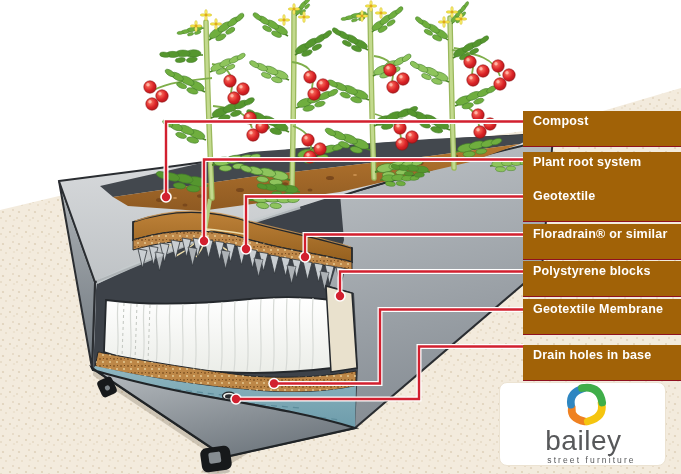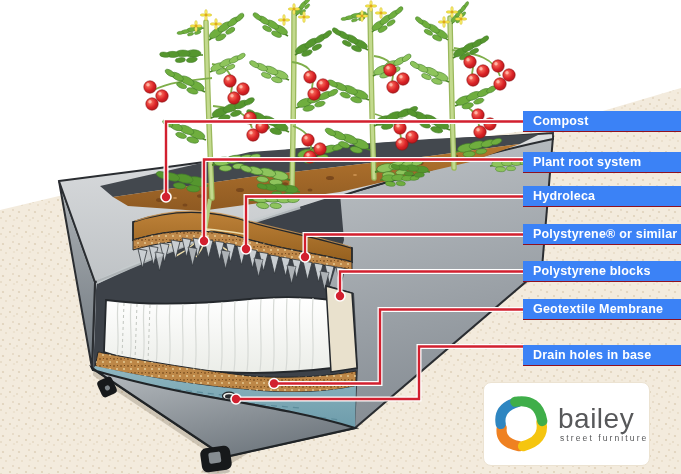--- a/index.html
+++ b/index.html
@@ -1,25 +1,25 @@
 <!DOCTYPE html>
 <html><head>
 <meta charset="utf-8">
 <style>
   html,body{margin:0;padding:0;background:#ffffff;}
   .stage{position:relative;width:681px;height:474px;overflow:hidden;background:#ffffff;
          font-family:"Liberation Sans",sans-serif;}
   .stage svg.scene{position:absolute;left:0;top:0;}
-  .lbl{position:absolute;left:523px;right:0;height:21px;background:#3b82f6;
+  .lbl{position:absolute;left:523px;right:0;height:36px;background:#a16207;
        color:#ffffff;font-weight:bold;font-size:12.5px;line-height:21px;
        padding-left:10px;box-sizing:border-box;letter-spacing:.2px;
        border-bottom:1px solid #8f1120;}
-  .logo-card{position:absolute;left:483px;top:382px;width:167px;height:84px;
+  .logo-card{position:absolute;left:499px;top:382px;width:167px;height:84px;
        background:#ffffff;border-radius:8px;border:1px solid #ece3d2;
-       display:flex;align-items:center;box-sizing:border-box;padding-left:9px;}
+       display:flex;align-items:center;box-sizing:border-box;padding-left:9px;flex-direction:column;}
   .logo-text{margin-left:7px;color:#57585a;line-height:1;}
   .logo-word{font-size:28px;letter-spacing:.5px;}
   .logo-tag{font-size:8.5px;letter-spacing:2.1px;margin:1px 0 1px 2px;white-space:nowrap;}
 </style>
 </head>
 <body>
 
 <div class="stage">
 
 <svg class="scene" width="681" height="474" viewBox="0 0 681 474">
@@ -408,22 +408,22 @@
           <circle cx="305" cy="257" r="4.2"></circle>
     <circle cx="340" cy="296" r="4.2"></circle>
           <circle cx="274" cy="383.5" r="4.2"></circle>
     <circle cx="236" cy="399" r="4.2"></circle>
   </g>
 </g>
 </svg>
 
 <div class="lbl" style="top:111px">Compost</div>
 <div class="lbl" style="top:152px">Plant root system</div>
-<div class="lbl" style="top:186px">Hydroleca</div>
-<div class="lbl" style="top:224px">Polystyrene® or similar</div>
+<div class="lbl" style="top:186px">Geotextile</div>
+<div class="lbl" style="top:224px">Floradrain® or similar</div>
 <div class="lbl" style="top:261px">Polystyrene blocks</div>
 <div class="lbl" style="top:299px">Geotextile Membrane</div>
 <div class="lbl" style="top:345px">Drain holes in base</div>
 
 <div class="logo-card">
   <svg width="58" height="58" viewBox="-30 -30 60 60">
     <g fill="none" stroke-width="10.5" stroke-linecap="round">
       <path d="M-21,4 Q-23,19 -3,23" stroke="#ef8121"></path>
       <path d="M20,-2 Q24,17 1,23" stroke="#f5c50f"></path>
       <path d="M-22,0 Q-25,-17 -4,-23" stroke="#2e86c1"></path>

